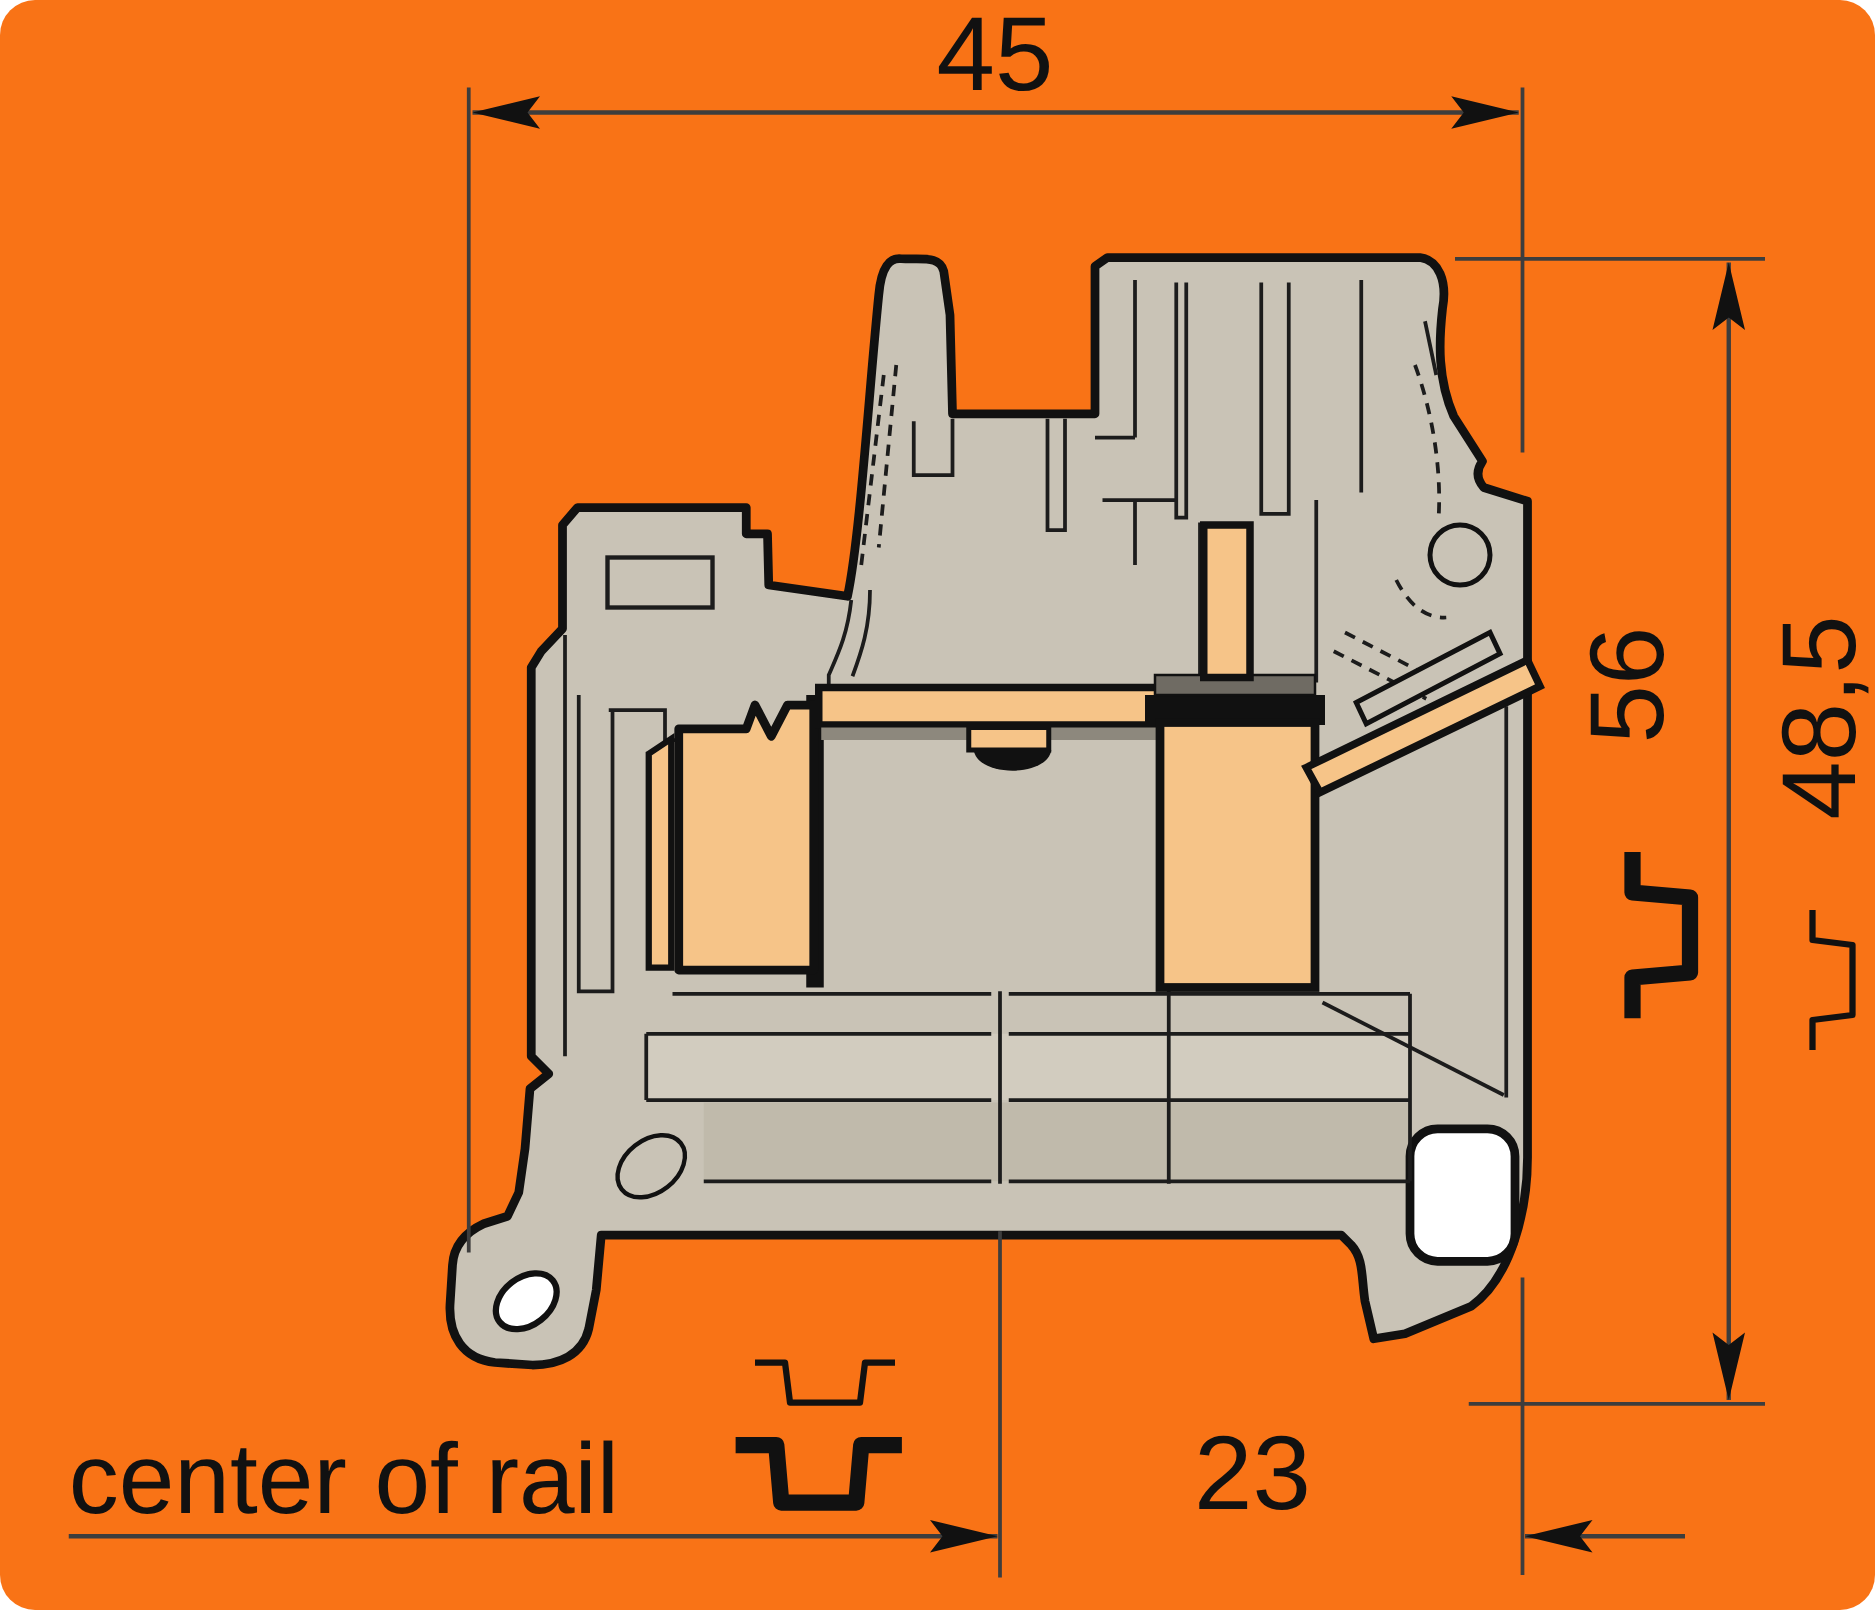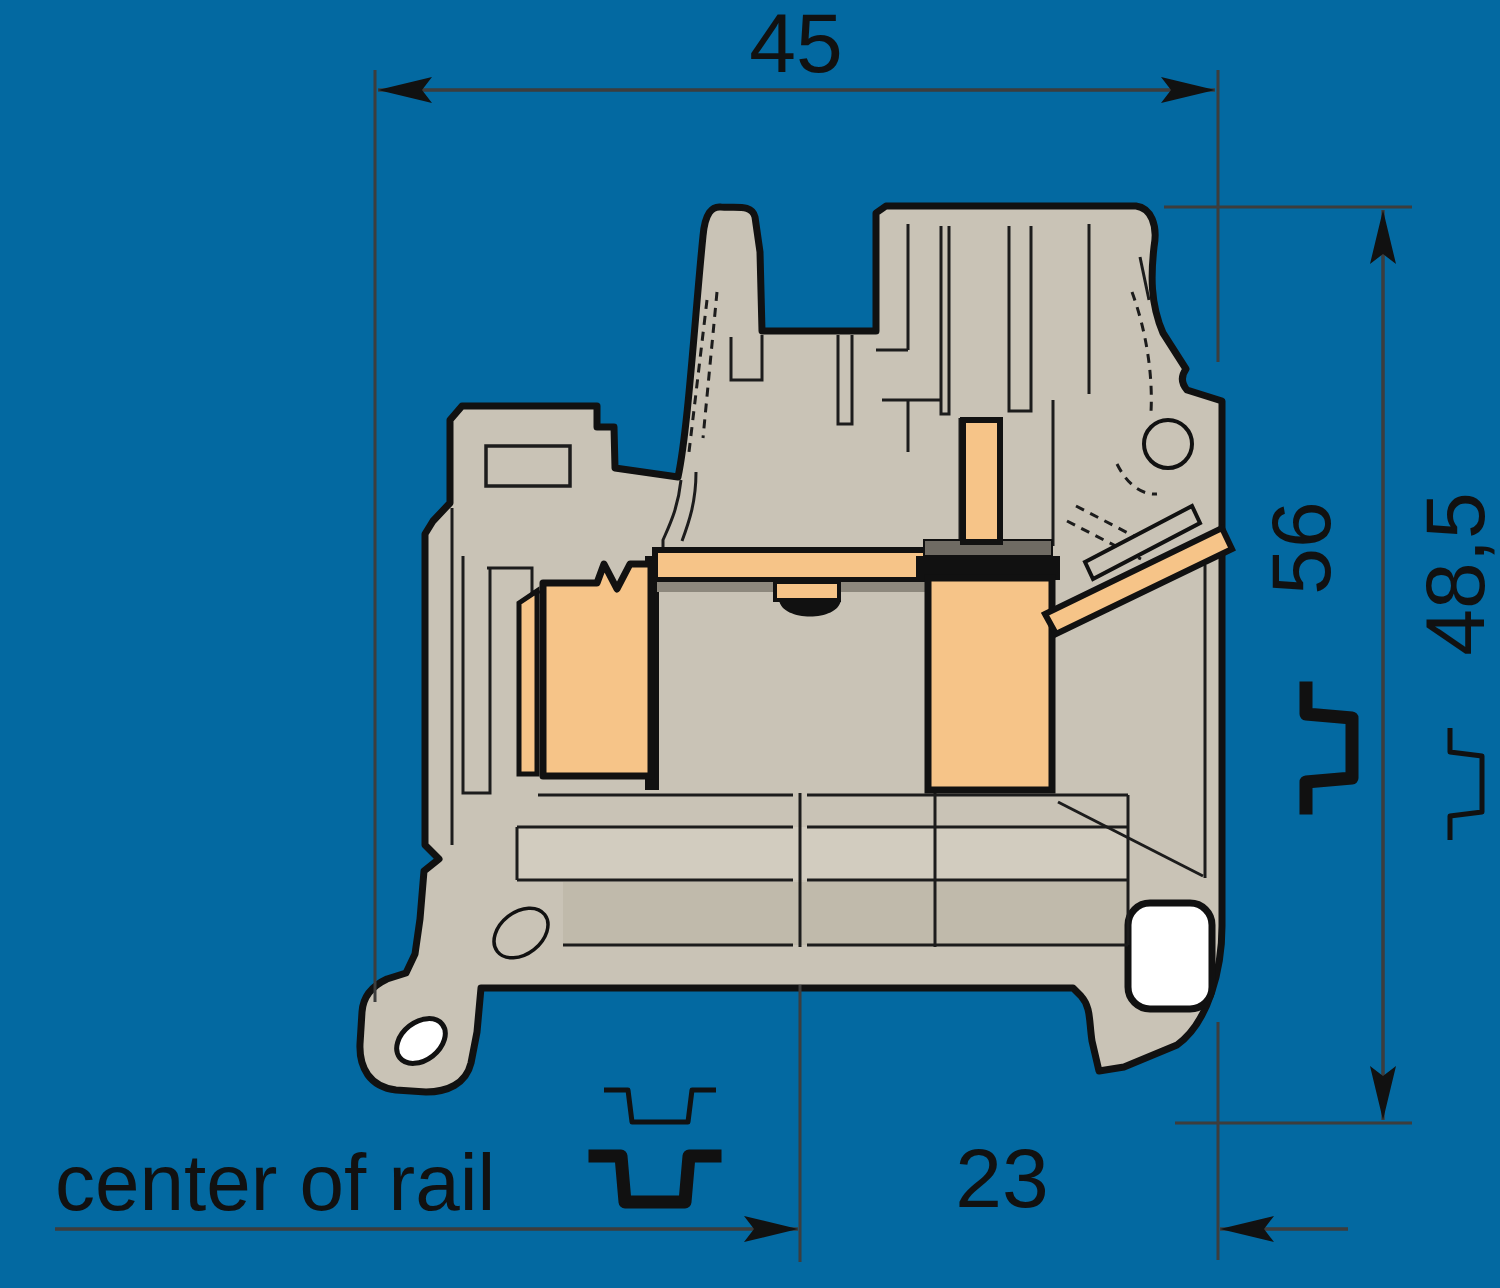--- a/index.html
+++ b/index.html
@@ -1,17 +1,17 @@
 <!DOCTYPE html>
 <html><head>
 <meta charset="utf-8">
 <style>
   html,body{margin:0;padding:0;background:#ffffff;}
-  .stage{position:relative;width:1500px;height:1288px;background:#0369a1;overflow:hidden;
-         font-family:"Liberation Sans","DejaVu Sans",sans-serif;}
+  .stage{position:relative;width:1500px;height:1288px;background:#f97316;overflow:hidden;
+         font-family:"Liberation Sans","DejaVu Sans",sans-serif;border-radius:28px;}
   svg{display:block;}
   text{font-family:"Liberation Sans","DejaVu Sans",sans-serif;fill:#111;}
   .dimtxt{font-size:84px;}
   .railtxt{font-size:80px;}
 </style>
 </head>
 <body>
 
 <div class="stage">
 <svg width="1500" height="1288" viewBox="0 0 1500 1288">

